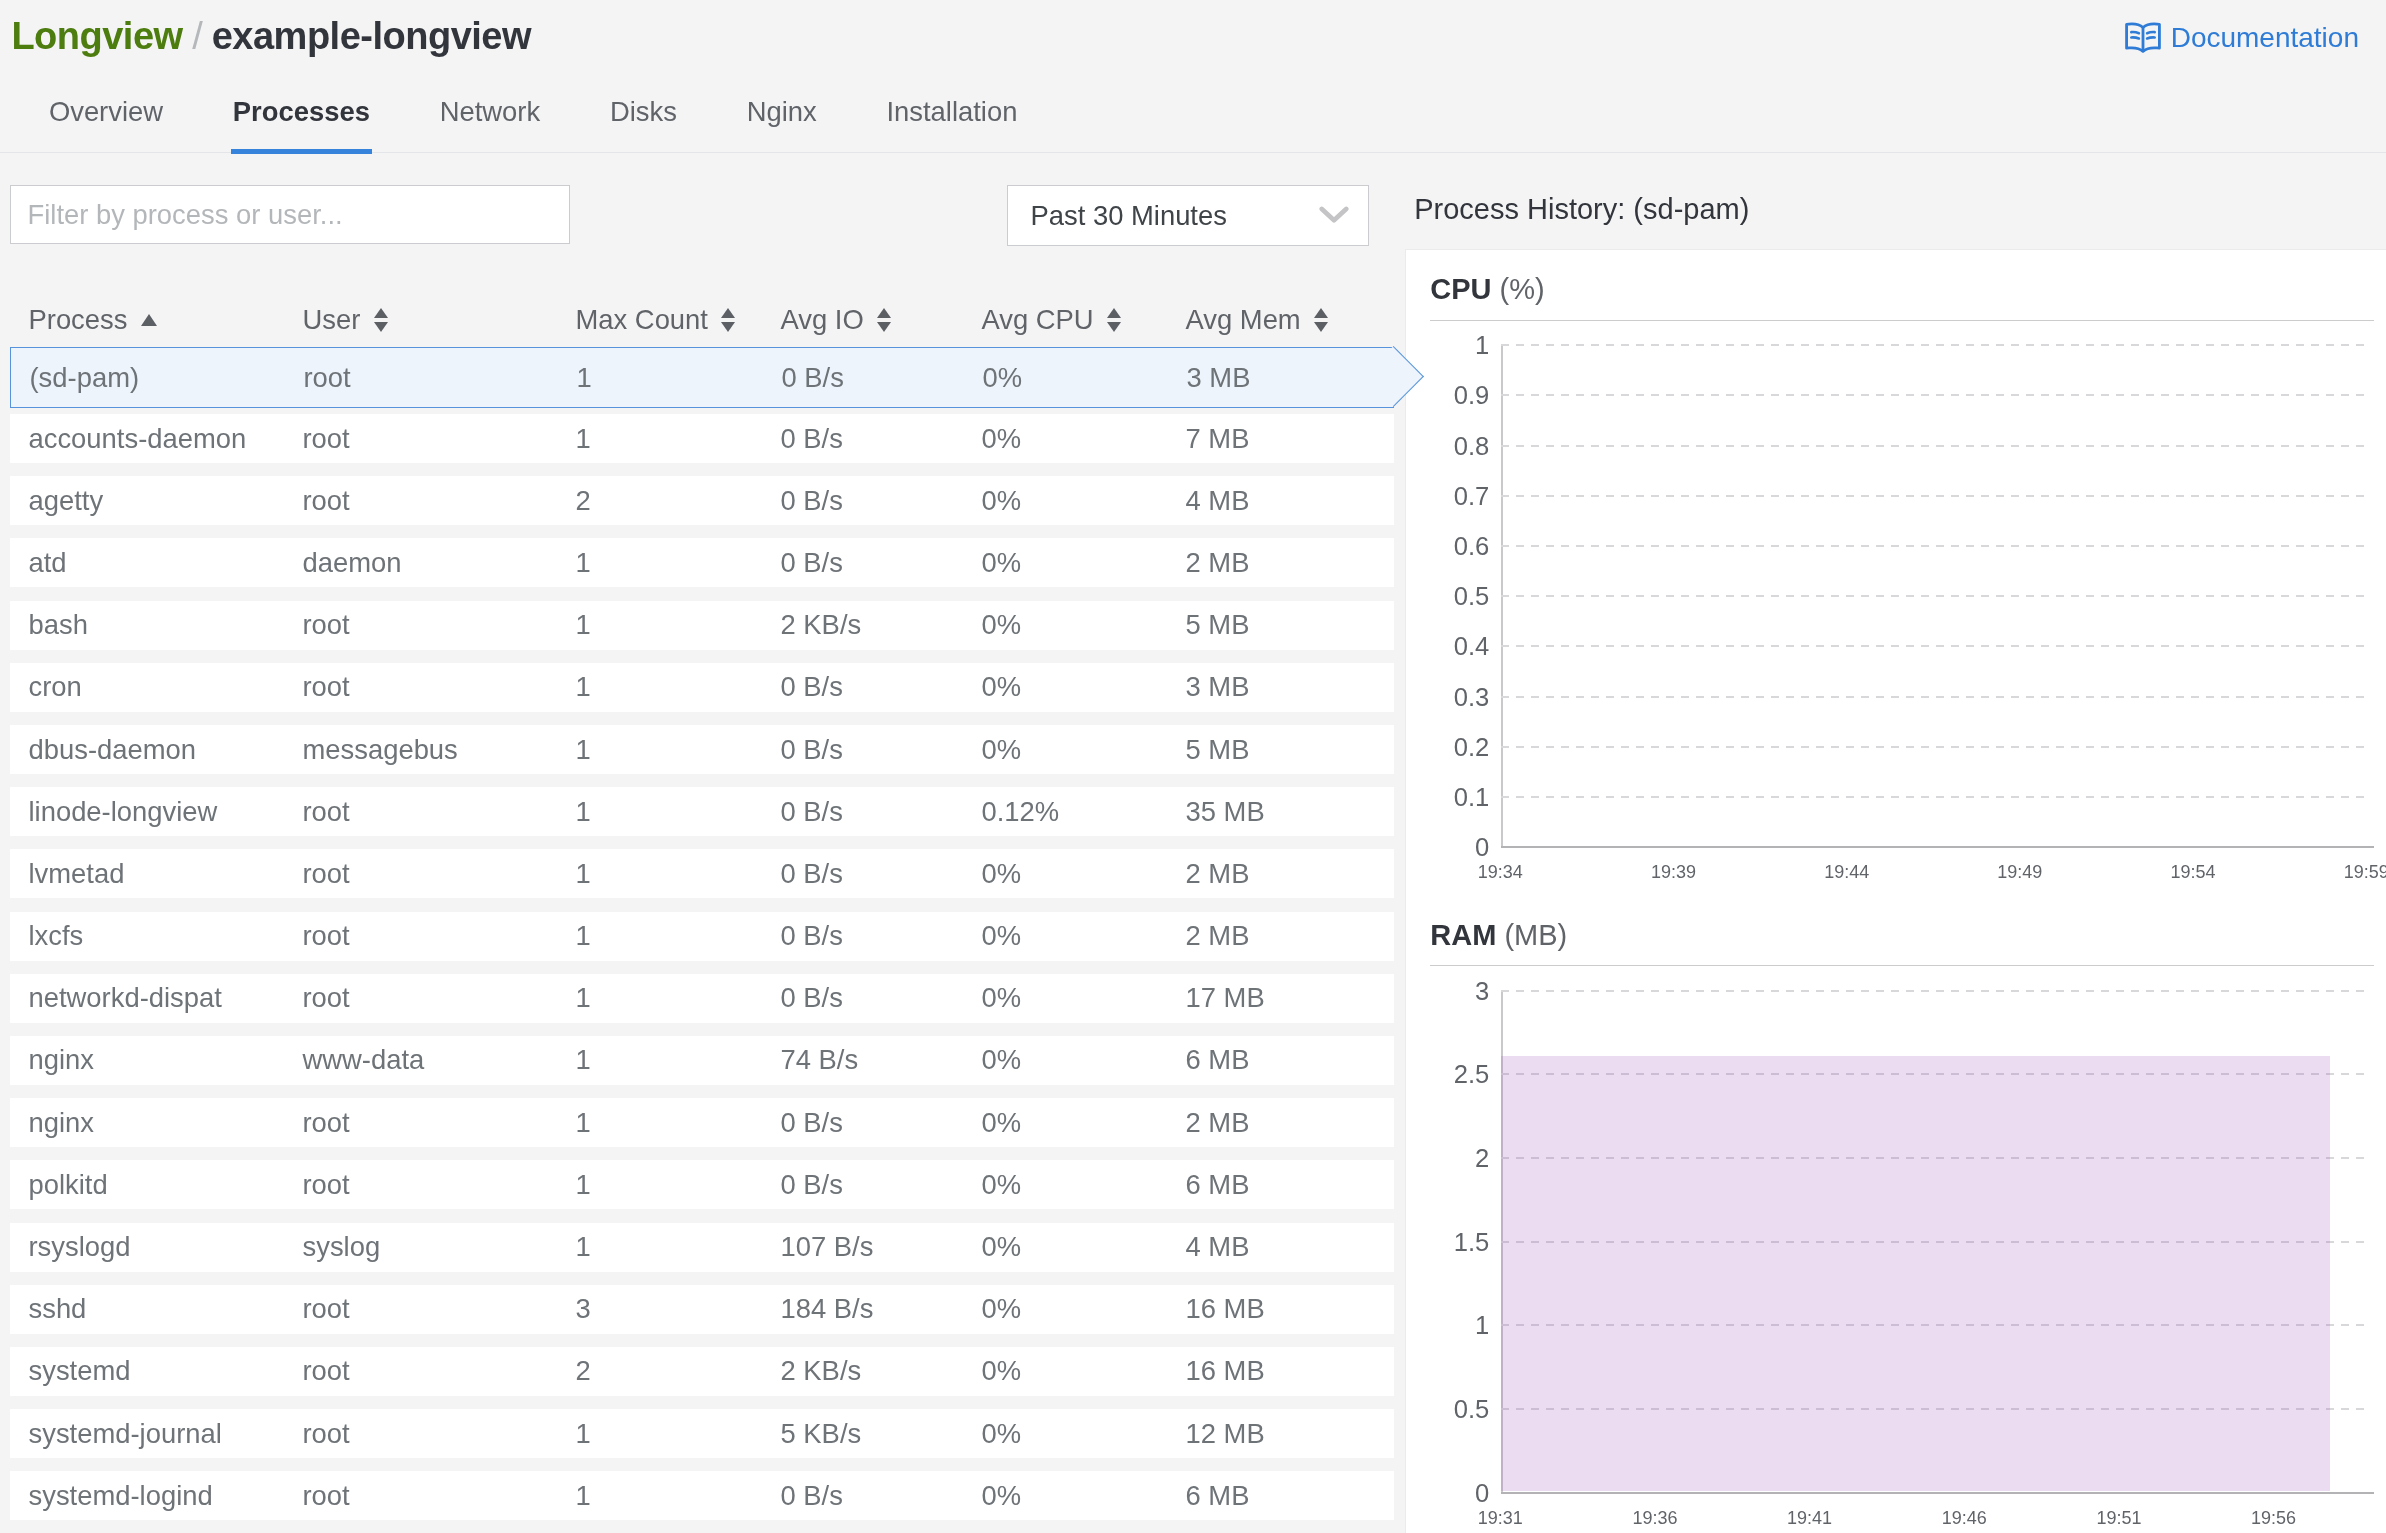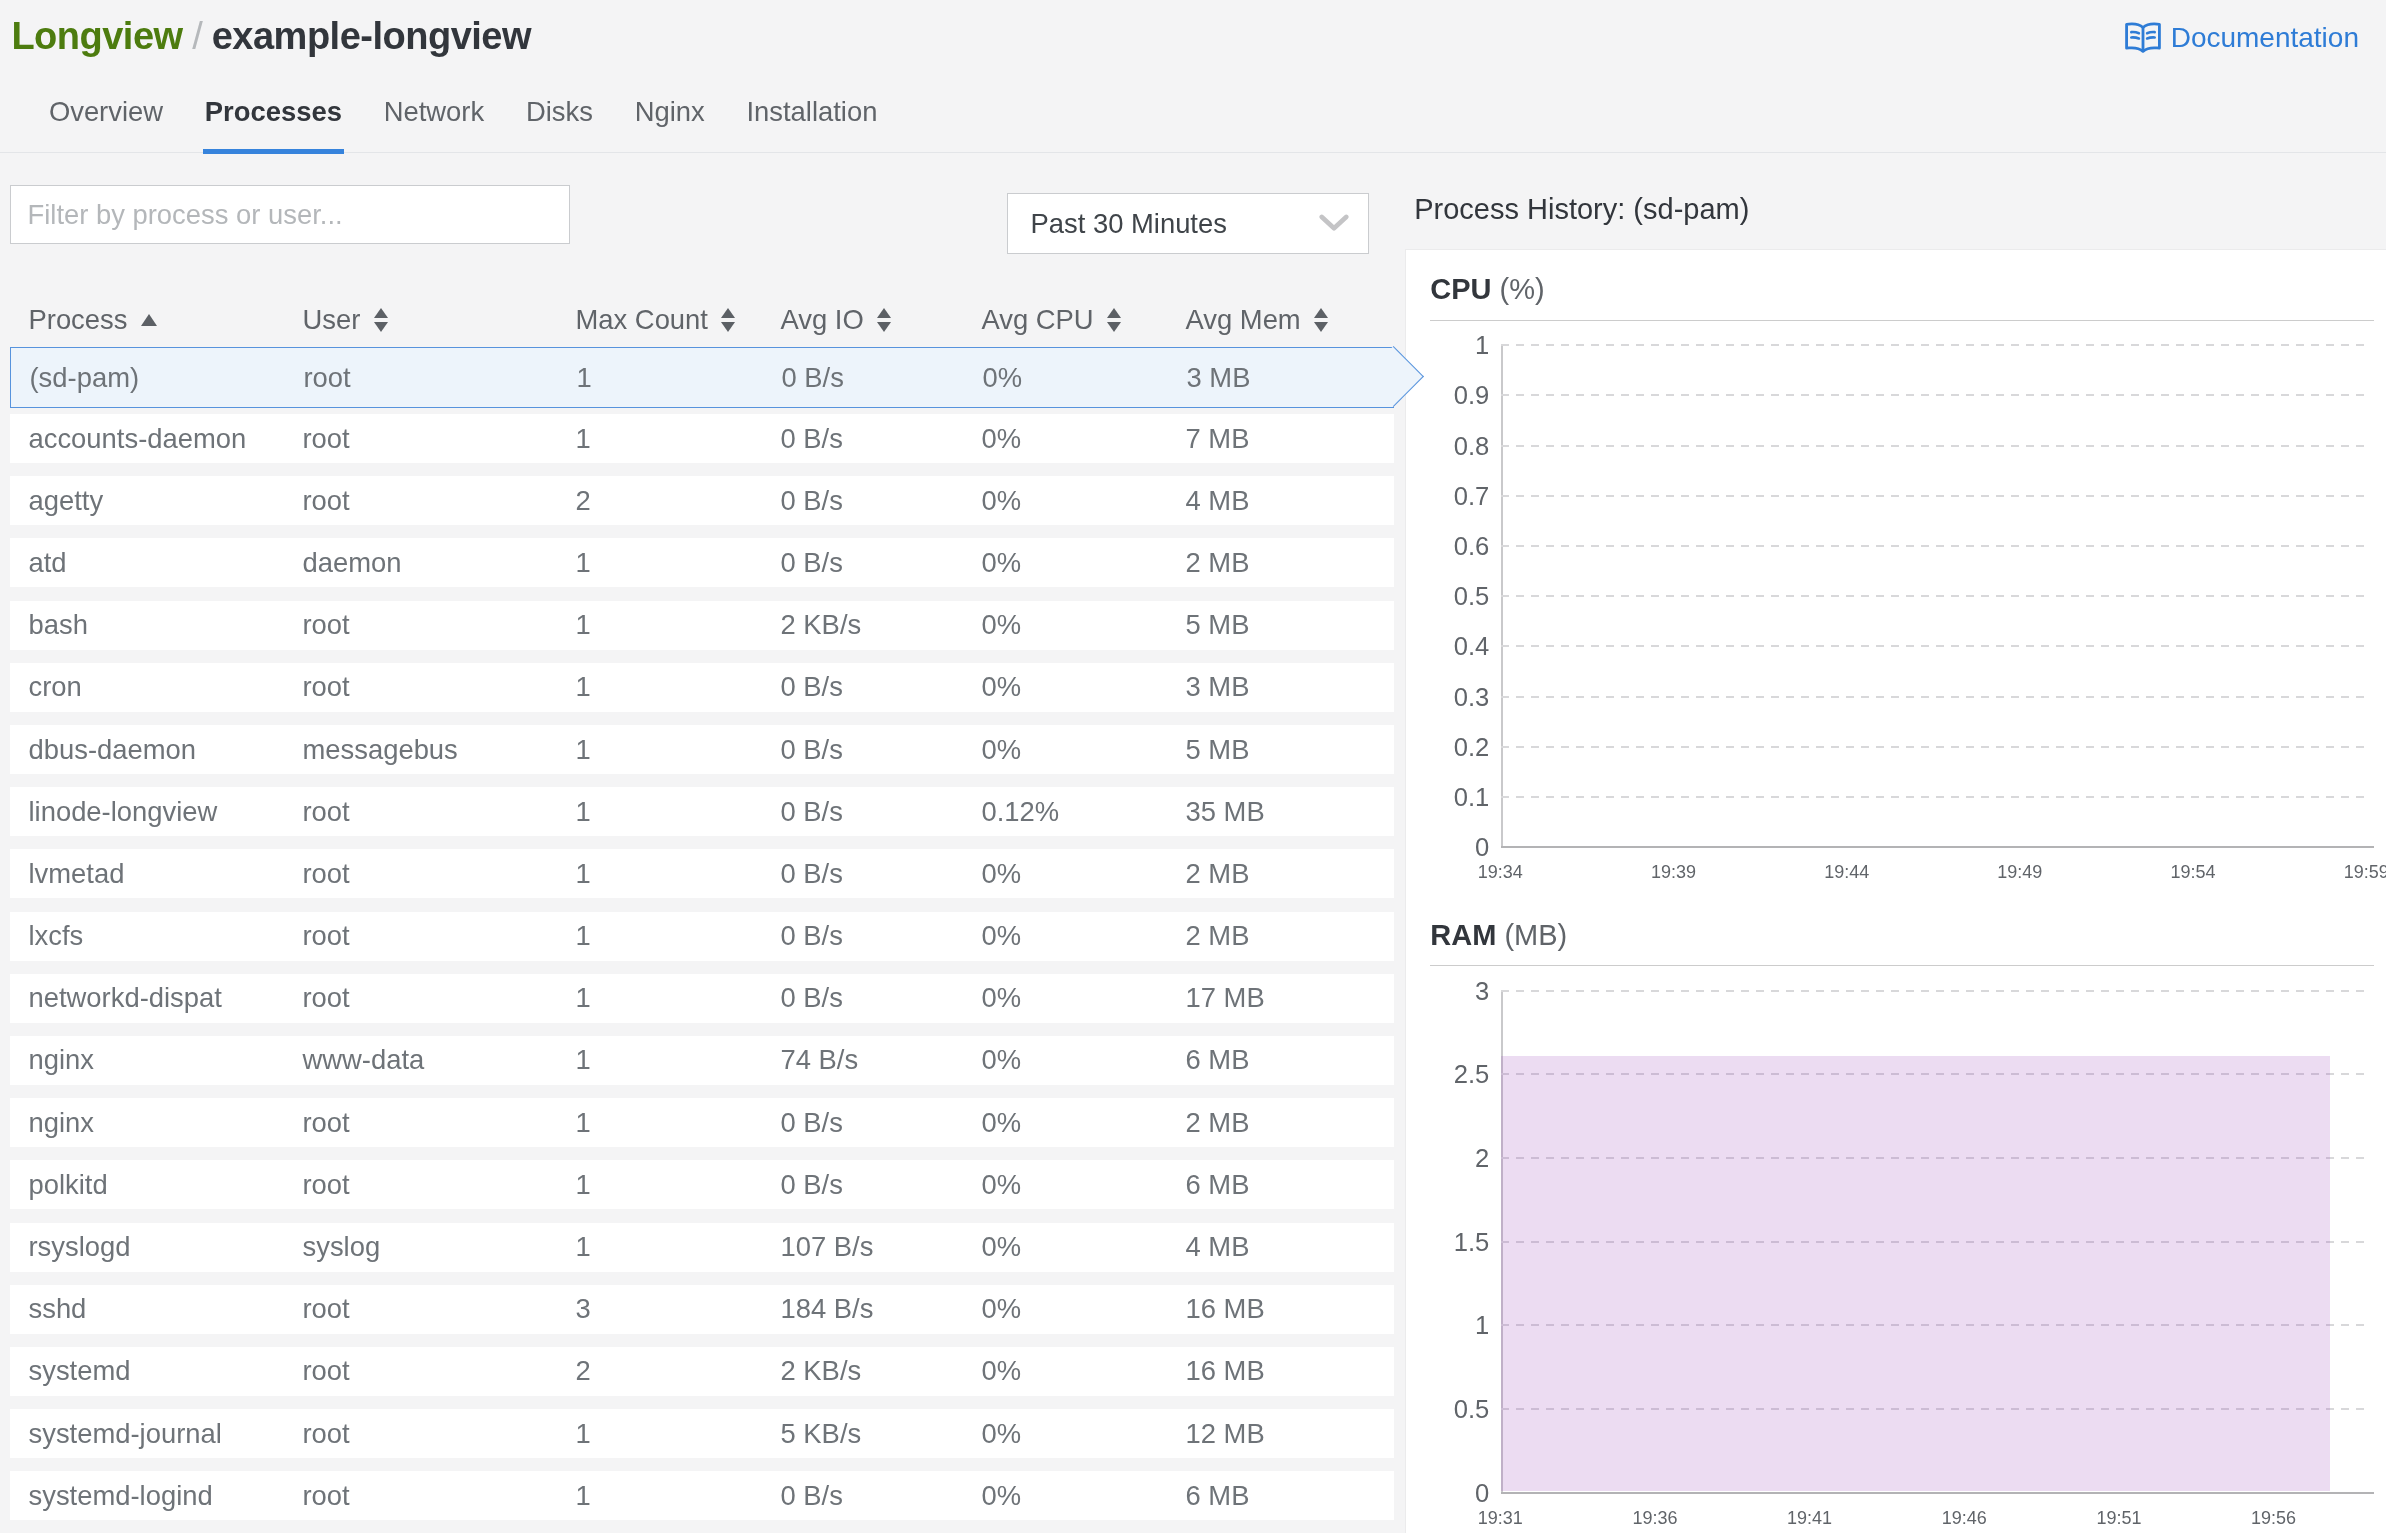--- a/index.html
+++ b/index.html
@@ -13,40 +13,40 @@
   
   .header { padding:15px 28px 0 11.4px; display:flex; justify-content:space-between; align-items:flex-start; }
   .breadcrumb { font-size:38px; font-weight:bold; letter-spacing:-0.5px; }
   .crumb-link { color:#4d7c0f; cursor:pointer; }
   .crumb-sep { color:#b5b8bb; font-weight:normal; padding:0 9.5px; }
   .crumb-current { color:#32363c; }
   .doc-link { display:flex; align-items:center; gap:8px; color:#2e7cd6; font-size:28px; margin-top:5.7px; cursor:pointer; }
   .doc-link svg { display:block; }
 
   
-  .tabbar { margin-top:24.6px; border-bottom:1.9px solid #e3e5e8; padding-left:47px; display:flex; gap:38px; }
+  .tabbar { margin-top:24.6px; border-bottom:1.9px solid #e3e5e8; padding-left:47px; display:flex; gap:66px; }
   .tab { font-size:27.4px; color:#606469; padding:13.2px 1.9px 24.6px 1.9px; position:relative; cursor:pointer; }
   .tab.active { color:#32363c; font-weight:bold; }
   .tab.active::after { content:""; position:absolute; left:0; right:0; bottom:-1.9px; height:5.7px; background:#3683dc; }
 
   
   .content { display:flex; align-items:flex-start; }
   .left-col { width:1399px; flex:0 0 1399px; position:relative; padding-left:9.5px; }
   .right-col { flex:1; padding-left:5.7px; }
 
   
   .controls { position:relative; height:61px; margin-top:32px; }
   .filter-input {
     position:absolute; left:0; top:0; width:560px; height:59px;
     border:0.9px solid #cacccf; background:#fff; font-size:27.4px; color:#32363c;
     padding:0 17px; font-family:"Liberation Sans", sans-serif; outline:none;
   }
   .filter-input::placeholder { color:#b4b7ba; }
   .dropdown {
-    position:absolute; left:997px; top:8px; width:362px; height:61px;
+    position:absolute; left:997px; top:0; width:362px; height:61px;
     background:#fff; border:0.9px solid #cacccf; display:flex; align-items:center;
     padding:0 19px 0 23px; cursor:pointer;
   }
   .dropdown-value { font-size:27.4px; color:#3f4449; flex:1; }
   .dropdown svg { display:block; }
 
   
   .ptable { margin-top:47px; width:1384px; }
   .thead, .trow {
     display:grid;

